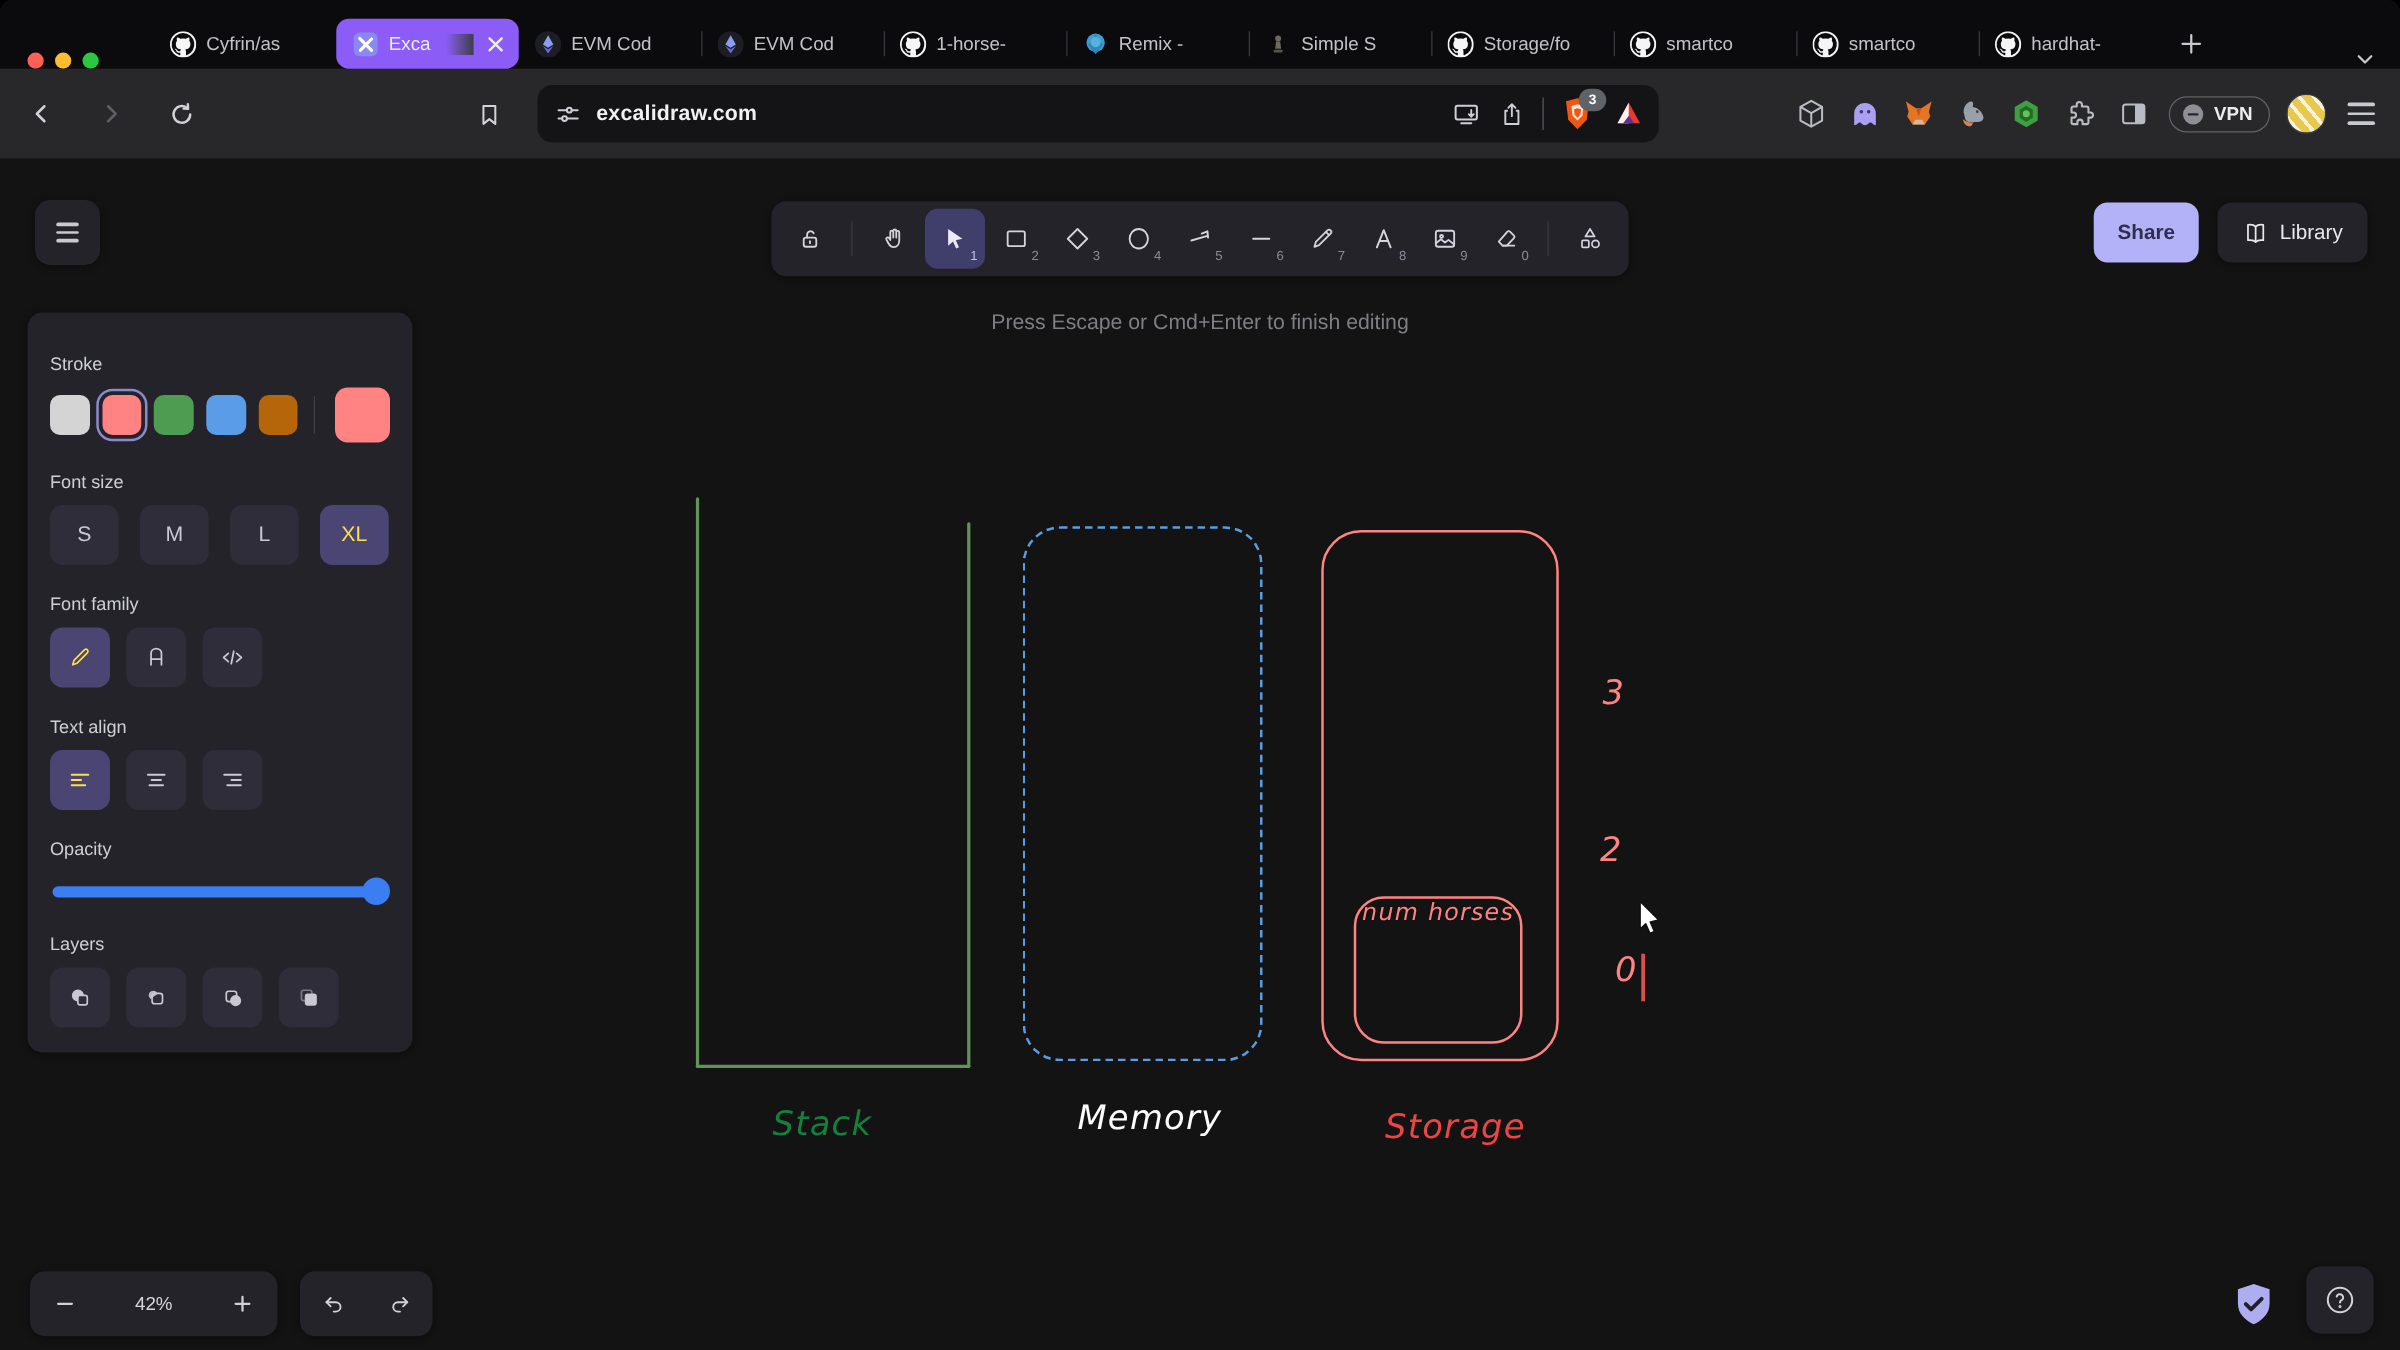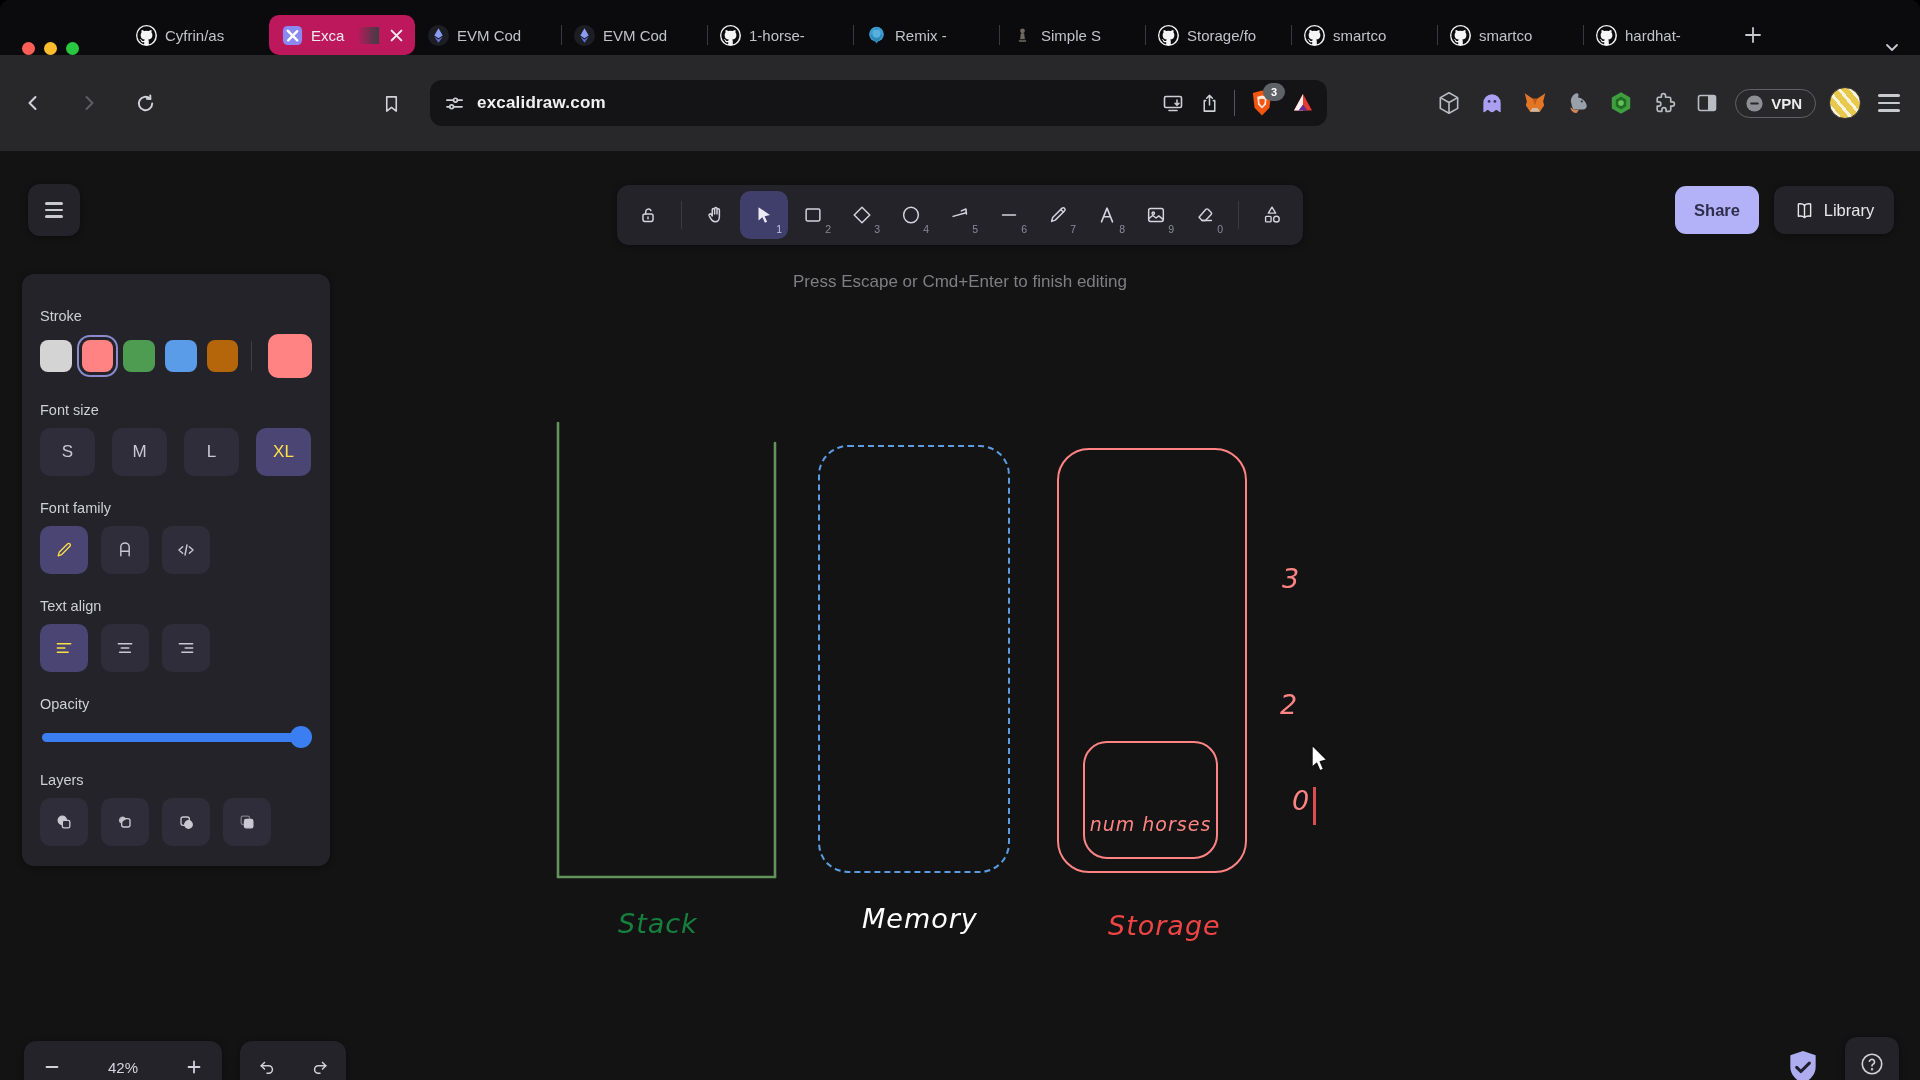--- a/index.html
+++ b/index.html
@@ -9,31 +9,31 @@
   
   .tabstrip{height:55px;background:#0b0b0d;display:flex;align-items:flex-end;padding:0 10px 0 14px;flex:0 0 auto;}
   .lights{display:flex;gap:9px;margin:6px 44px 0 8px;}
   .light{width:13px;height:13px;border-radius:50%;}
   .light.red{background:#ff5f57}.light.yellow{background:#febc2e}.light.green{background:#28c840}
   .tabs{display:flex;align-items:center;height:40px;margin-top:6px;flex:1;min-width:0;}
   .tab{display:flex;align-items:center;gap:8px;height:40px;padding:0 10px 0 12px;width:146px;box-sizing:border-box;
     border-radius:10px;color:#c2c3c7;font-size:15px;position:relative;flex:0 1 auto;min-width:0;cursor:default;}
   .tab+.tab::before{content:"";position:absolute;left:0;top:10px;height:20px;width:1px;background:#3a3a3e;}
   .tab.active::before,.tab.active+.tab::before{display:none;}
-  .tab.active{background:#be185d;color:#ececf0;}
+  .tab.active{background:#8b5cf6;color:#ececf0;}
   .favicon{width:22px;height:22px;flex:0 0 auto;display:flex;align-items:center;justify-content:center;}
   .tab-label{flex:1;min-width:0;overflow:hidden;white-space:nowrap;position:relative;}
   .tab-label::after{content:"";position:absolute;right:0;top:0;bottom:0;width:22px;
     background:linear-gradient(90deg,rgba(11,11,13,0),#0b0b0d);}
   .tab.active .tab-label::after{background:linear-gradient(90deg,rgba(62,63,68,0),#3e3f44);}
   .tab-close{width:18px;height:18px;display:flex;align-items:center;justify-content:center;border-radius:4px;color:#e8e8ea;flex:0 0 auto;}
   .newtab{width:40px;height:34px;display:flex;align-items:center;justify-content:center;color:#c8c9cd;margin-left:4px;}
   .tabsearch{margin-left:auto;margin-top:6px;width:36px;display:flex;align-items:center;justify-content:center;color:#c8c9cd;}
   
-  .navrow{height:64px;background:#28282b;display:flex;align-items:center;padding:16px 16px;flex:0 0 auto;gap:22px;}
+  .navrow{height:64px;background:#28282b;display:flex;align-items:center;padding:4px 16px;flex:0 0 auto;gap:22px;}
   .navbtn{width:34px;height:34px;display:flex;align-items:center;justify-content:center;color:#d2d3d7;flex:0 0 auto;}
   .navbtn.disabled{color:#5d5e63;}
   .nav-spacer{width:168px;flex:0 0 auto;}
   .urlbar{width:897px;height:46px;background:#141417;border-radius:12px;display:flex;align-items:center;
     padding:0 12px 0 14px;box-sizing:border-box;flex:0 0 auto;color:#f1f1f3;}
   .urltext{font-size:17px;font-weight:700;letter-spacing:.2px;margin-left:12px;}
   .urlbar .right{margin-left:auto;display:flex;align-items:center;gap:14px;}
   .vdiv{width:1.5px;height:26px;background:#55565b;}
   .badge-wrap{position:relative;width:28px;height:28px;}
   .count-badge{position:absolute;top:-6px;right:-8px;min-width:18px;height:18px;border-radius:9px;background:#5f6368;
@@ -80,21 +80,21 @@
   .sizerow{display:flex;gap:17px;}
   .slider{position:relative;height:22px;margin:14px 2px 2px;}
   .slider .track{position:absolute;left:0;right:0;top:7px;height:9px;border-radius:5px;background:#3b7ef2;}
   .slider .knob{position:absolute;right:-2px;top:0;width:22px;height:22px;border-radius:50%;background:#3b7ef2;}
   
   .hand{font-family:"DejaVu Sans",sans-serif;font-style:italic;letter-spacing:1px;}
   .shape{position:absolute;box-sizing:border-box;}
   .memory-box{left:818px;top:294px;width:192px;height:428px;border:2.5px dashed #5b9ce2;border-radius:30px;}
   .storage-box{left:1057px;top:297px;width:190px;height:425px;border:2.5px solid #ff8383;border-radius:32px;}
   .numhorses-box{left:1083px;top:590px;width:135px;height:118px;border:2.5px solid #ff8383;border-radius:24px;
-    display:flex;align-items:flex-end;justify-content:center;padding-bottom:22px;}
+    display:flex;justify-content:center;padding-bottom:22px;}
   .numhorses-box span{color:#ff8383;font-size:19px;white-space:nowrap;}
   .canvas-label{position:absolute;font-size:27px;}
   .idx{position:absolute;color:#ff8383;font-size:27px;}
   .caret{position:absolute;left:1313px;top:636px;width:2.5px;height:38px;background:#d94f4f;}
   
   .zoom-island{position:absolute;left:24px;top:890px;width:198px;height:52px;display:flex;align-items:center;justify-content:space-between;padding:0 6px;box-sizing:border-box;}
   .zbtn{width:44px;height:44px;border-radius:9px;display:flex;align-items:center;justify-content:center;color:#d2d1da;}
   .zoom-val{color:#d6d5de;font-size:15px;}
   .history-island{position:absolute;left:240px;top:890px;width:106px;height:52px;display:flex;align-items:center;justify-content:space-around;}
   .help-btn{position:absolute;left:1845px;top:886px;width:54px;height:54px;display:flex;align-items:center;justify-content:center;}

